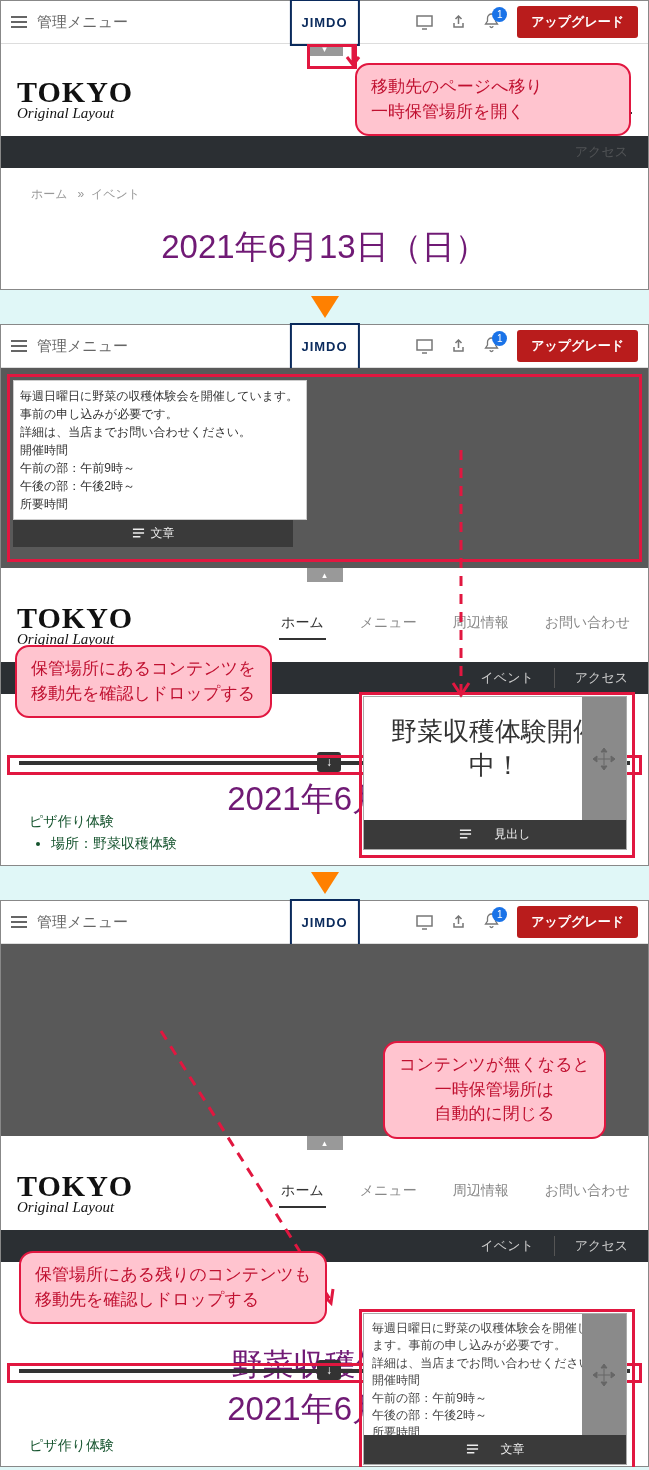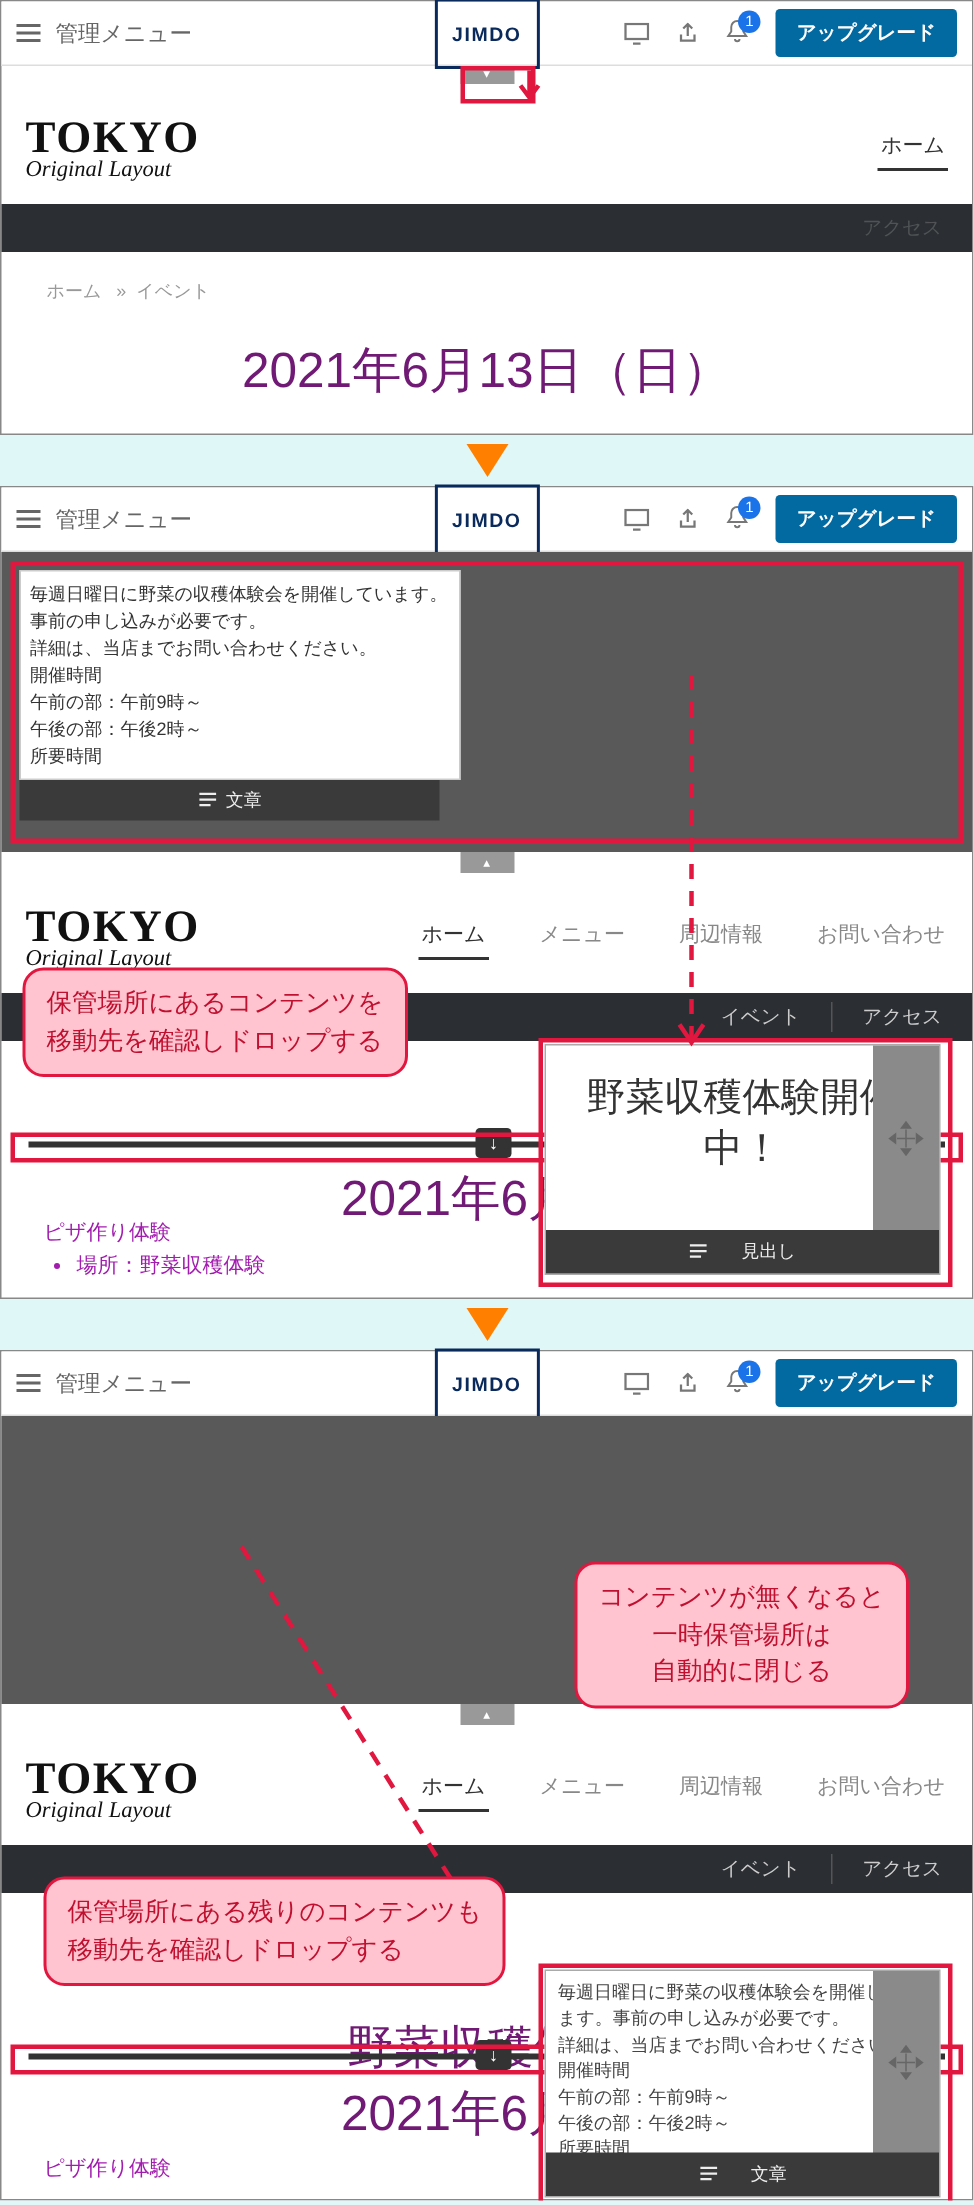--- a/index.html
+++ b/index.html
@@ -6,21 +6,21 @@
   .panel{background:#fff;border:1px solid #888;margin:0;position:relative}
   .topbar{display:flex;align-items:center;height:42px;padding:0 10px;border-bottom:1px solid #ddd;background:#fff;position:relative}
   .burger{width:16px;height:12px;display:flex;flex-direction:column;justify-content:space-between;margin-right:10px;cursor:pointer}
   .burger span{height:2px;background:#666}
   .topbar-title{color:#666;font-size:15px}
   .jimdo-logo{position:absolute;left:50%;transform:translateX(-50%);border:2px solid #0a2a5c;color:#0a2a5c;font-weight:bold;padding:14px 10px;letter-spacing:1px}
   .topbar-right{margin-left:auto;display:flex;align-items:center;gap:18px}
   .ticon{color:#777}
   .bell-wrap{position:relative}
   .bell-badge{position:absolute;top:-6px;right:-8px;background:#1a73e8;color:#fff;border-radius:50%;width:15px;height:15px;font-size:10px;display:flex;align-items:center;justify-content:center}
-  .upgrade{background:#0369a1;color:#fff;padding:7px 14px;border-radius:3px;font-size:13px;cursor:pointer;font-weight:bold}
+  .upgrade{background:#b91c1c;color:#fff;padding:7px 14px;border-radius:3px;font-size:13px;cursor:pointer;font-weight:bold}
   .logo-row{display:flex;align-items:center;padding:8px 16px 4px;height:68px}
   .tokyo-logo .t1{font-family:Georgia,serif;font-weight:bold;font-size:30px;letter-spacing:1px;color:#111}
   .tokyo-logo .t2{font-family:Liberation Serif, serif;font-style:italic;font-size:15px;color:#111;margin-top:-4px}
   .nav{margin-left:auto;display:flex;gap:32px;font-size:14px;color:#888}
   .nav div{padding:6px 2px}
   .nav .active{color:#333;border-bottom:2px solid #333}
   .subbar{background:#2b2f33;height:32px;display:flex;justify-content:flex-end;align-items:center;gap:0}
   .subbar .sep{width:1px;height:20px;background:#555}
   .subbar a{color:#ccc;padding:0 20px;font-size:13px}
   .crumb{padding:18px 30px 4px;font-size:12px;color:#999}
@@ -34,21 +34,21 @@
   .text-block{background:#fff;width:280px;margin:12px 0 0 12px;font-size:12px;line-height:1.5;padding:6px;border:1px solid #ccc}
   .block-foot{background:#3a3a3a;color:#eee;text-align:center;font-size:12px;padding:5px;display:flex;align-items:center;justify-content:center;gap:6px}
   .block-foot svg{width:13px;height:11px}
   .up-tab{width:36px;height:14px;background:#999;color:#fff;font-size:9px;display:flex;align-items:center;justify-content:center;margin:0 auto}
   .drop-card{position:absolute;background:#fff;border:1px solid #aaa}
   .drop-card .big{font-size:26px;text-align:center;padding:18px 10px;line-height:1.3;color:#333}
   .move-handle{position:absolute;right:0;top:0;bottom:28px;width:44px;background:#8a8a8a;display:flex;align-items:center;justify-content:center}
   .drop-foot{position:absolute;bottom:0;left:0;right:0;background:#3a3a3a;color:#eee;text-align:center;font-size:12px;padding:6px;display:flex;align-items:center;justify-content:center;gap:22px}
   .drop-line{position:absolute;left:18px;right:18px;height:4px;background:#333}
   .drop-pill{position:absolute;background:#333;color:#fff;width:24px;height:20px;border-radius:3px;display:flex;align-items:center;justify-content:center;font-size:12px}
-  .evt{font-size:14px;color:#a21caf;padding:6px 28px}
+  .evt{font-size:14px;color:#14532d;padding:6px 28px}
   .evt ul{margin:4px 0 0 0;padding-left:22px}
   svg.dash{position:absolute;pointer-events:none}
 </style>
 </head>
 <body>
 
 <div class="panel" style="height:288px">
   <div class="topbar">
     <div class="burger">
         <span></span>
@@ -89,20 +89,22 @@
   <div class="subbar">
     <a style="color:#888;opacity:.4">アクセス</a>
   </div>
   <div class="crumb">
     <span>ホーム</span>
     &nbsp;&nbsp;»&nbsp;
     <span>イベント</span>
   </div>
   <div class="big-date">2021年6月13日（日）</div>
 
+  <div class="callout" style="left:354px;top:62px;width:244px;white-space:pre-line">移動先のページへ移り
+一時保管場所を開く</div>
   <svg class="dash" style="left:338px;top:44px" width="30" height="30">
       <path d="M14 2 v18 M8 12 l6 8 6-8" fill="none" stroke="#e11740" stroke-width="3"></path>
     </svg>
 </div>
 
 <div class="arrow-down"></div>
 
 <div class="panel" style="height:540px">
   <div class="topbar">
     <div class="burger">
@@ -252,21 +254,21 @@
   </div>
   <div class="subbar">
     <a>イベント</a>
     <div class="sep"></div>
     <a>アクセス</a>
   </div>
 
   <div class="callout" style="left:382px;top:140px;text-align:center;white-space:pre-line">コンテンツが無くなると
 一時保管場所は
 自動的に閉じる</div>
-  <div class="callout" style="left:28px;top:350px;white-space:pre-line">保管場所にある残りのコンテンツも
+  <div class="callout" style="left:18px;top:350px;white-space:pre-line">保管場所にある残りのコンテンツも
 移動先を確認しドロップする</div>
 
   <div class="big-date" style="position:absolute;left:0;right:0;top:425px;font-size:31px">野菜収穫体験</div>
   <div class="drop-line" style="top:468px"></div>
   <div class="drop-pill" style="top:459px;left:316px">↓</div>
   <div class="redbox" style="left:6px;right:6px;top:462px;height:14px"></div>
   <div class="big-date" style="position:absolute;left:0;right:0;top:468px">2021年6月13</div>
 
   <div class="evt" style="position:absolute;left:0;top:530px">
     <div>ピザ作り体験</div>

